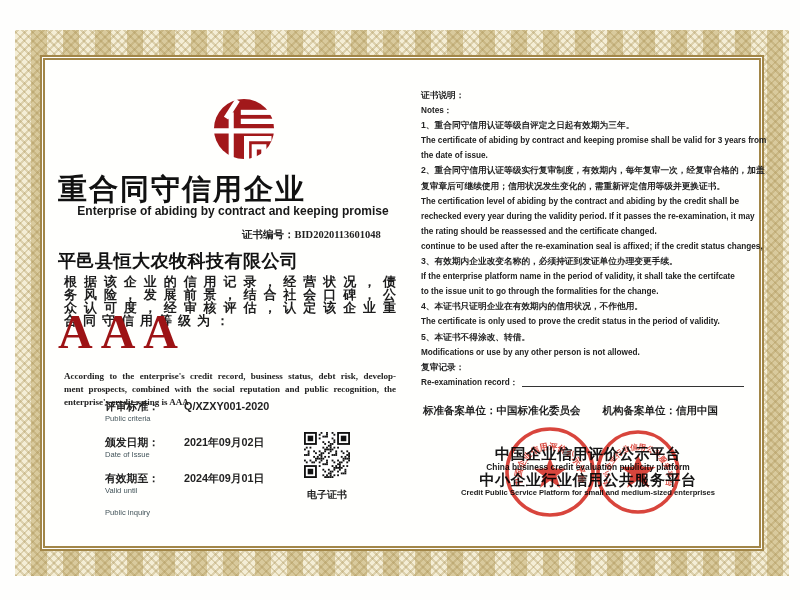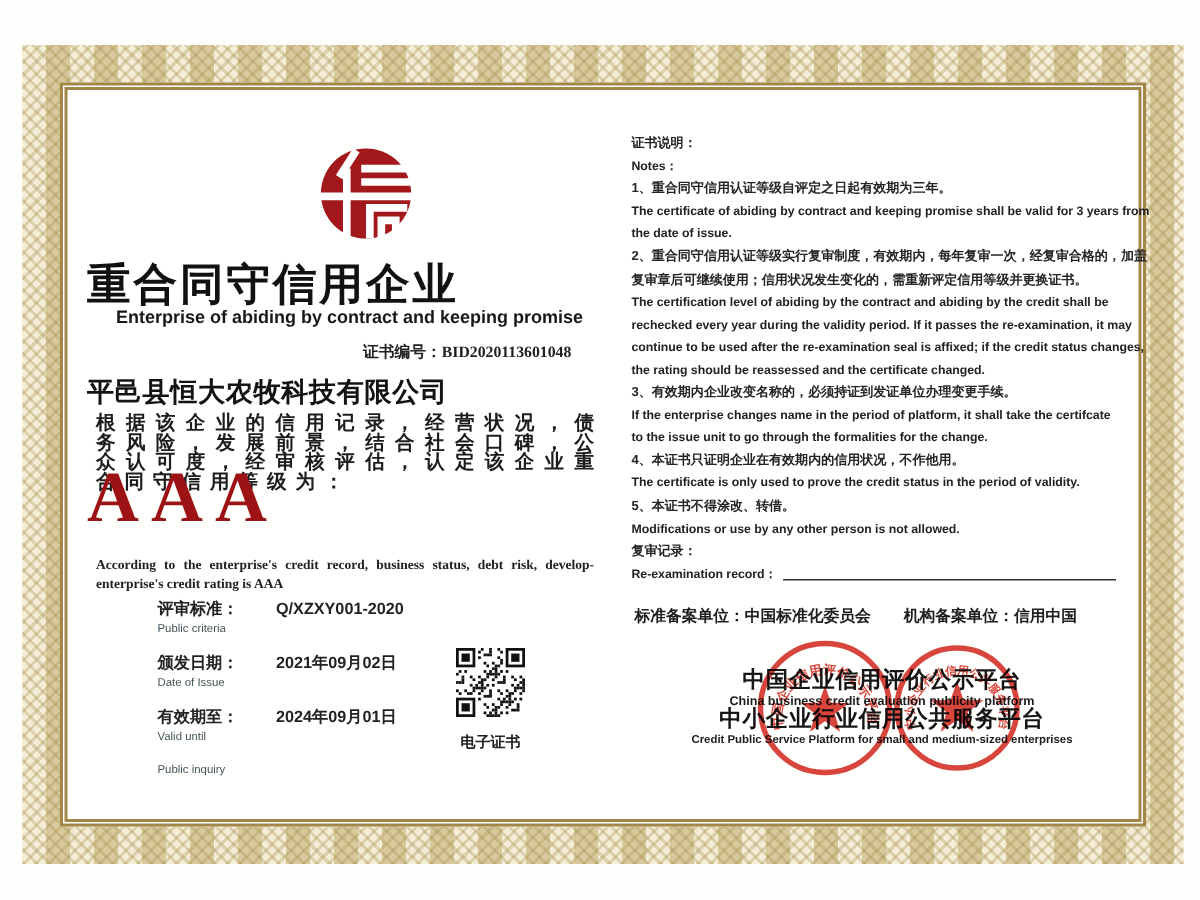--- a/index.html
+++ b/index.html
@@ -83,20 +83,21 @@
     </svg>
 
     <div class="title-cn">重合同守信用企业</div>
     <div class="title-en">Enterprise of abiding by contract and keeping promise</div>
     <div class="certno">证书编号：BID2020113601048</div>
     <div class="company">平邑县恒大农牧科技有限公司</div>
     <div class="stmt-cn">根据该企业的信用记录，经营状况，债务风险，发展前景，结合社会口碑，公众认可度，经审核评估，认定该企业重合同守信用等级为：</div>
     <div class="rating" id="rating" style="color: rgb(157, 19, 21);">AAA</div>
     <div class="stmt-en">
       <div class="j">According to the enterprise's credit record, business status, debt risk, develop-</div>
+      <div class="j">ment prospects, combined with the social reputation and public recognition, the</div>
       <div>enterprise's credit rating is AAA</div>
     </div>
 
     <div class="fields">
       <div class="field">
         <div class="row"><span>评审标准：</span><span class="val">Q/XZXY001-2020</span></div>
         <div class="sub">Public criteria</div>
       </div>
       <div class="field">
         <div class="row"><span>颁发日期：</span><span class="val">2021年09月02日</span></div>
@@ -263,24 +264,24 @@
     <div class="notes">
       <div class="cn">证书说明：</div>
       <div class="en">Notes：</div>
       <div class="cn">1、重合同守信用认证等级自评定之日起有效期为三年。</div>
       <div class="en">The certificate of abiding by contract and keeping promise shall be valid for 3 years from</div>
       <div class="en">the date of issue.</div>
       <div class="cn">2、重合同守信用认证等级实行复审制度，有效期内，每年复审一次，经复审合格的，加盖</div>
       <div class="cn">复审章后可继续使用；信用状况发生变化的，需重新评定信用等级并更换证书。</div>
       <div class="en">The certification level of abiding by the contract and abiding by the credit shall be</div>
       <div class="en">rechecked every year during the validity period. If it passes the re-examination, it may</div>
+      <div class="en">the rating should be reassessed and the certificate changed.</div>
       <div class="en">continue to be used after the re-examination seal is affixed; if the credit status changes,</div>
-      <div class="en">the rating should be reassessed and the certificate changed.</div>
       <div class="cn">3、有效期内企业改变名称的，必须持证到发证单位办理变更手续。</div>
-      <div class="en">If the enterprise changes name in the period of platform, it shall take the certifcate</div>
+      <div class="en">If the enterprise platform name in the period of validity, it shall take the certifcate</div>
       <div class="en">to the issue unit to go through the formalities for the change.</div>
       <div class="cn">4、本证书只证明企业在有效期内的信用状况，不作他用。</div>
       <div class="en">The certificate is only used to prove the credit status in the period of validity.</div>
       <div class="cn">5、本证书不得涂改、转借。</div>
       <div class="en">Modifications or use by any other person is not allowed.</div>
       <div class="cn">复审记录：</div>
       <div class="en rule">
         <span>Re-examination record：</span>
         <span class="fill"></span>
       </div>

